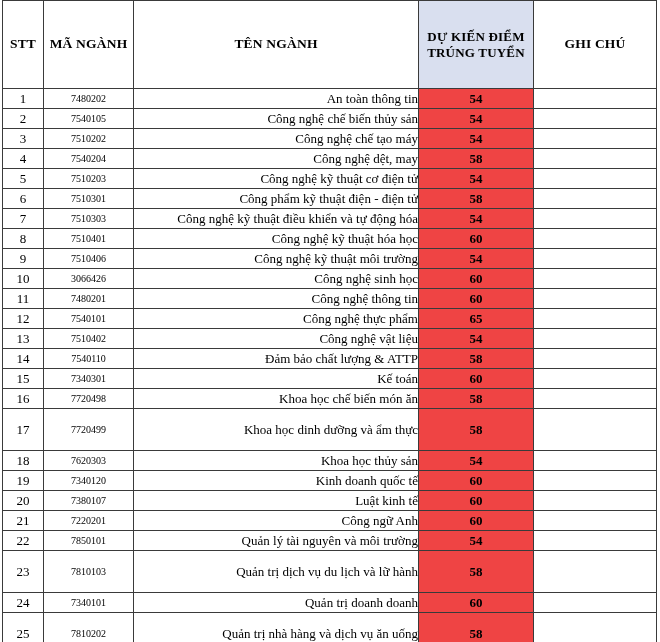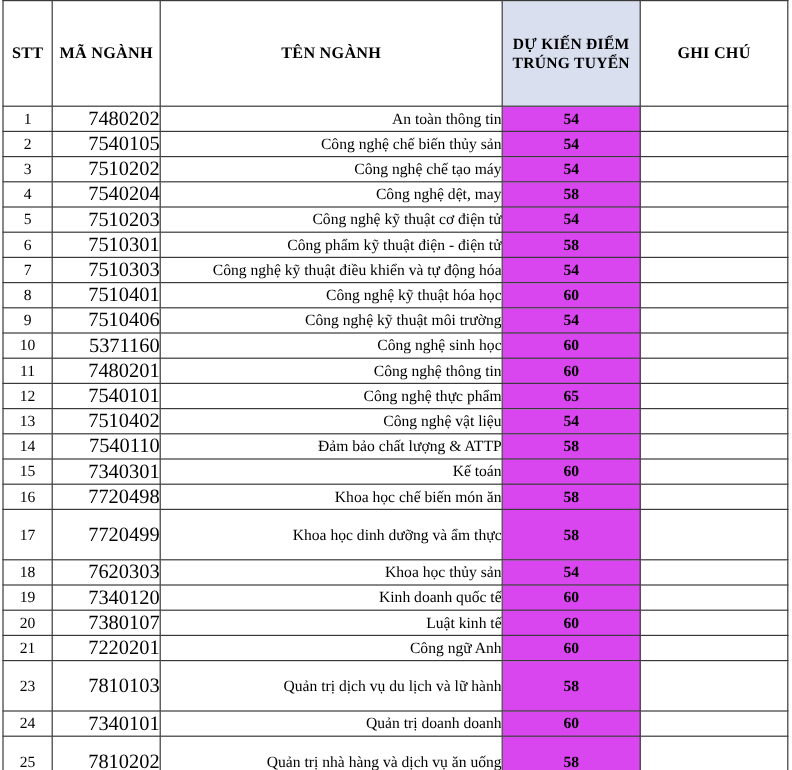--- a/index.html
+++ b/index.html
@@ -62,35 +62,35 @@
 
   
   tbody tr { height: 20px; }
   tbody tr.tall { height: 42px; }
 
   td.stt {
     text-align: center;
     font-size: 13px;
   }
   td.code {
-    text-align: right;
-    font-size: 17px;
+    text-align: center;
+    font-size: 10px;
   }
   td.name {
     text-align: right;
     font-size: 13px;
     padding-left: 4px;
     white-space: nowrap;
     overflow: hidden;
   }
   td.score {
     text-align: center;
     font-weight: bold;
     font-size: 13px;
-    background: #d946ef;
+    background: #ef4444;
   }
   td.note {
     background: #ffffff;
   }
 </style>
 </head>
 <body>
 
 <div id="sheet">
   <table class="admissions">
@@ -172,21 +172,21 @@
         </tr>
         <tr>
           <td class="stt">9</td>
           <td class="code">7510406</td>
           <td class="name">Công nghệ kỹ thuật môi trường</td>
           <td class="score">54</td>
           <td class="note"></td>
         </tr>
         <tr>
           <td class="stt">10</td>
-          <td class="code">5371160</td>
+          <td class="code">3066426</td>
           <td class="name">Công nghệ sinh học</td>
           <td class="score">60</td>
           <td class="note"></td>
         </tr>
         <tr>
           <td class="stt">11</td>
           <td class="code">7480201</td>
           <td class="name">Công nghệ thông tin</td>
           <td class="score">60</td>
           <td class="note"></td>
@@ -254,20 +254,27 @@
           <td class="score">60</td>
           <td class="note"></td>
         </tr>
         <tr>
           <td class="stt">21</td>
           <td class="code">7220201</td>
           <td class="name">Công ngữ Anh</td>
           <td class="score">60</td>
           <td class="note"></td>
         </tr>
+        <tr>
+          <td class="stt">22</td>
+          <td class="code">7850101</td>
+          <td class="name">Quản lý tài nguyên và môi trường</td>
+          <td class="score">54</td>
+          <td class="note"></td>
+        </tr>
         <tr class="tall">
           <td class="stt">23</td>
           <td class="code">7810103</td>
           <td class="name">Quản trị dịch vụ du lịch và lữ hành</td>
           <td class="score">58</td>
           <td class="note"></td>
         </tr>
         <tr>
           <td class="stt">24</td>
           <td class="code">7340101</td>

